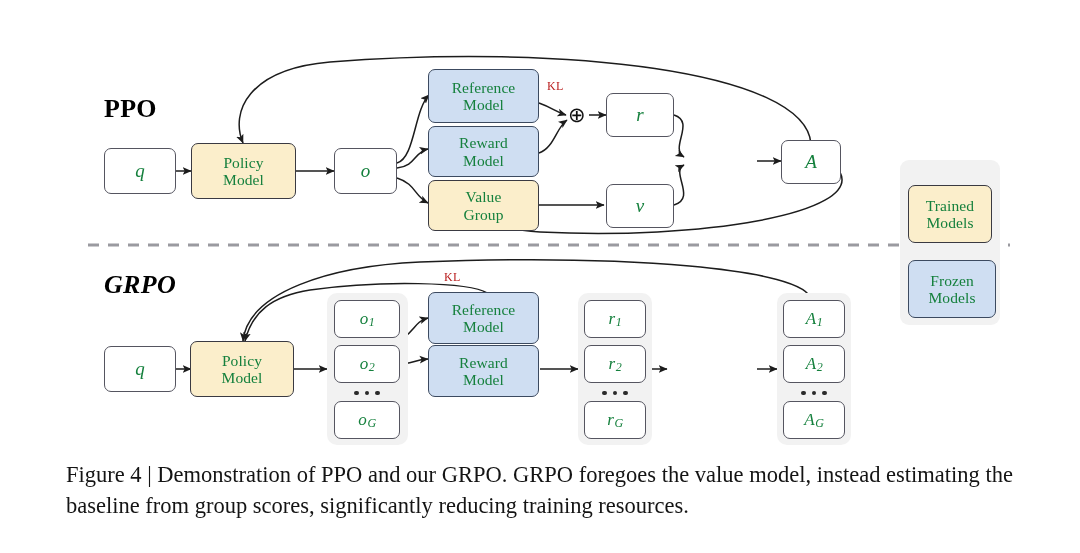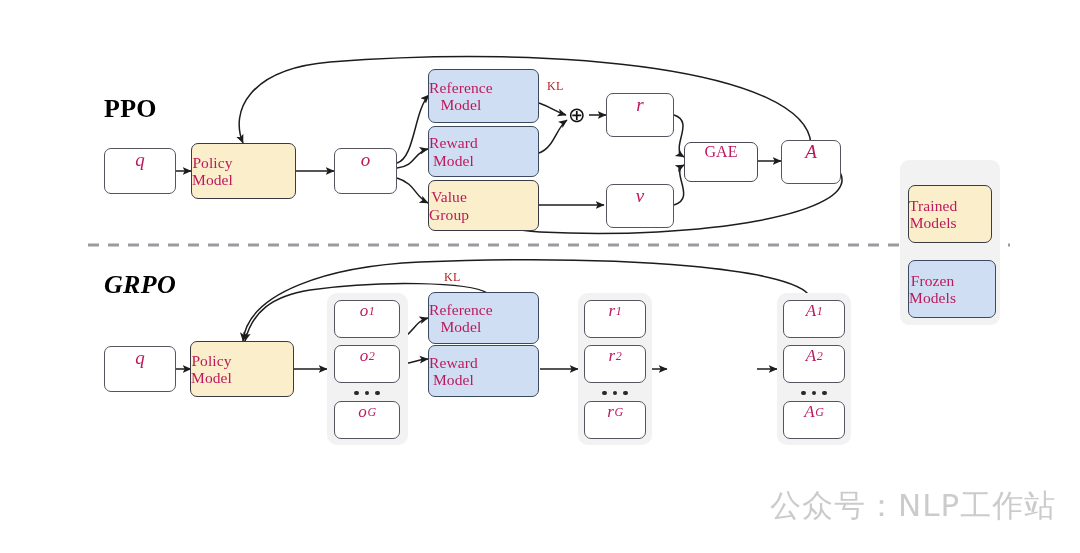--- a/index.html
+++ b/index.html
@@ -22,28 +22,28 @@
     width: 1080px;
     height: 553px;
     pointer-events: none;
   }
 
   
   .node {
     position: absolute;
     box-sizing: border-box;
     display: flex;
-    align-items: flex-start;
+    align-items: center;
     justify-content: center;
     text-align: center;
     border: 1.6px solid #4a4a52;
     border-radius: 7px;
     background: #ffffff;
     line-height: 1.12;
-    color: #be185d;
+    color: #15803d;
     font-size: 15.5px;
     letter-spacing: .1px;
   }
   .node.two-line { flex-direction: column; }
   .node.trained {
     background: #fbeecb;
     border-color: #3a3a42;
   }
   .node.frozen {
     background: #cfdef2;
@@ -232,21 +232,20 @@
   </div>
 
   <div class="kl-label" style="left:547px; top:79px;">KL</div>
 
   <div class="oplus" style="left:568px; top:105px;">⊕</div>
 
   <div class="node var" style="left:606px; top:93px; width:68px; height:44px;">r</div>
 
   <div class="node var" style="left:606px; top:184px; width:68px; height:44px;">v</div>
 
-  <div class="node" style="left:684px; top:142px; width:74px; height:40px; font-size:16px;">GAE</div>
 
   <div class="node var" style="left:781px; top:140px; width:60px; height:44px;">A</div>
 
   <div class="section-title" style="left:104px; top:270px;font-style:italic;">GRPO</div>
 
   <div class="node var" style="left:104px; top:346px; width:72px; height:46px;">q</div>
 
   <div class="node trained two-line" style="left:190px; top:341px; width:104px; height:56px;">
     <span style="white-space:pre-line;">Policy
 Model</span>
@@ -325,16 +324,16 @@
   <div id="legend-panel" style="left:900px; top:160px; width:100px; height:165px;"></div>
   <div class="node trained two-line" style="left:908px; top:185px; width:84px; height:58px;">
     <span style="white-space:pre-line;">Trained
 Models</span>
   </div>
   <div class="node frozen two-line" style="left:908px; top:260px; width:88px; height:58px;">
     <span style="white-space:pre-line;">Frozen
 Models</span>
   </div>
 
-
-  <div id="watermark">公众号：NLP工作站</div>
+  <div id="caption">Figure 4 | Demonstration of PPO and our GRPO. GRPO foregoes the value model, instead estimating the baseline from group scores, significantly reducing training resources.</div>
+
 
 </div>
 
 </body></html>

